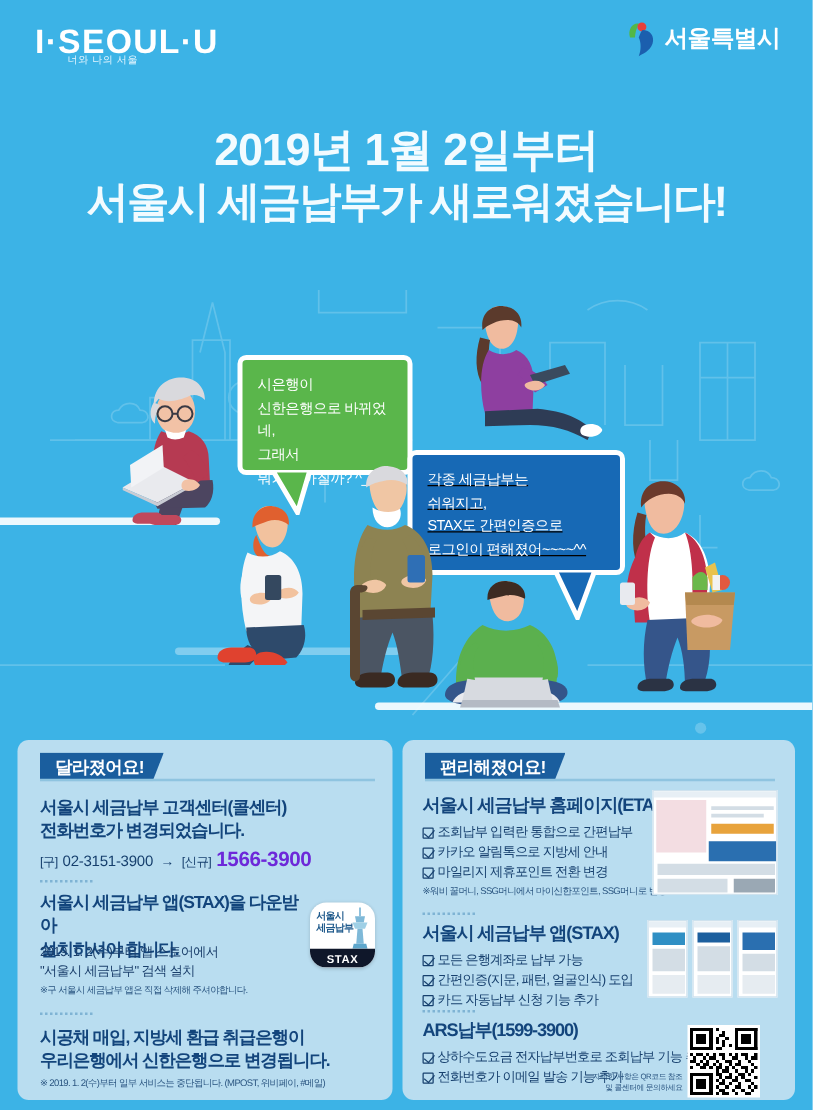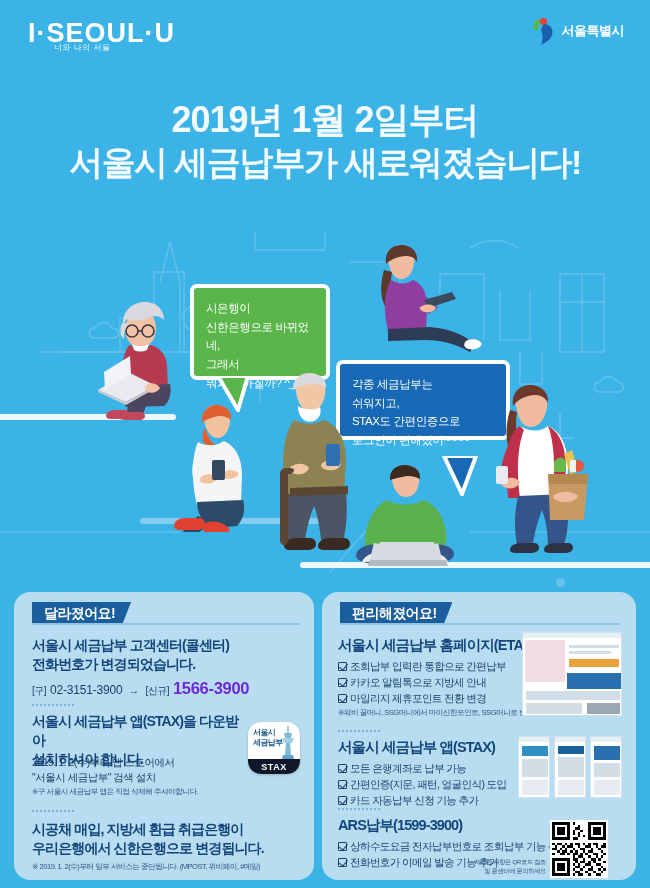--- a/index.html
+++ b/index.html
@@ -21,21 +21,21 @@
     position: absolute; left: 28px; top: 18px;
     color: #ffffff; font-size: 27px; font-weight: bold;
     letter-spacing: 1px; white-space: nowrap;
   }
   .iseoulu-sub {
     position: absolute; left: 54px; top: 42px;
     color: #eaf7ff; font-size: 8px; letter-spacing: .5px; white-space: nowrap;
   }
   .sggov { position: absolute; right: 26px; top: 16px; display: flex; align-items: center; gap: 6px; }
   .sggov-mark { position: relative; width: 26px; height: 30px; }
-  .sggov-text { color: #ffffff; font-size: 13px; font-weight: bold; letter-spacing: -0.5px; white-space: nowrap; }
+  .sggov-text { color: #ffffff; font-size: 19px; font-weight: bold; letter-spacing: -0.5px; white-space: nowrap; }
 
   
   #title-block { position: absolute; left: 0; top: 100px; width: 650px; text-align: center; }
   .title-line-1 {
     color: #f2fbff; font-size: 36px; font-weight: bold;
     letter-spacing: -1px; line-height: 1.12; white-space: nowrap;
   }
   .title-line-2 {
     color: #f2fbff; font-size: 34px; font-weight: bold;
     letter-spacing: -1.6px; line-height: 1.3; white-space: nowrap;
@@ -56,21 +56,21 @@
   .bubble-text {
     color: #ffffff; font-size: 11.5px; line-height: 1.62;
     padding: 11px 12px; letter-spacing: -0.4px; white-space: pre-line;
     font-weight: 500;
   }
 
   
   #panels { position: absolute; left: 0; top: 592px; width: 650px; height: 296px; }
   .panel {
     position: absolute; top: 0; height: 288px;
-    background: #b9ddf0; border-radius: 16px;
+    background: #b9ddf0; border-radius: 9px;
   }
   #panel-left  { left: 14px;  width: 300px; }
   #panel-right { left: 322px; width: 314px; }
 
   .ribbon {
     position: absolute; left: 18px; top: 10px; height: 23px;
     background: #1a5e9e; color: #ffffff;
     font-size: 14px; font-weight: bold; letter-spacing: -0.6px;
     display: flex; align-items: center; padding: 0 16px 0 12px;
     clip-path: polygon(0 0, 100% 0, calc(100% - 9px) 100%, 0 100%);
@@ -240,21 +240,21 @@
       <path d="M24 20 c-2 -14 8 -20 17 -19 c10 1 15 8 14 17 c-2 -4 -6 -6 -11 -6 c-8 0 -16 4 -20 8z" fill="#5b3a2c"></path>
       <path d="M22 26 c-4 14 -4 28 2 38 l10 -2 c-5 -10 -6 -24 -4 -34z" fill="#5b3a2c"></path>
       <path d="M29 36 c9 5 16 4 22 0 c10 4 14 14 14 26 l-1 24 l-38 1 c-5 -20 -4 -40 3 -51z" fill="#8e3fa0"></path>
       <path d="M26 85 l42 -2 c22 2 34 8 44 17 l-4 8 c-14 -8 -28 -12 -46 -12 l-36 1 z" fill="#2e3c55"></path>
       <path d="M106 96 c6 -2 12 0 14 4 c-2 5 -10 7 -16 4 c-3 -2 -2 -7 2 -8z" fill="#ffffff"></path>
       <path d="M56 50 c10 2 16 8 20 14 l-10 6 c-4 -6 -9 -11 -14 -14z" fill="#8e3fa0"></path>
       <path d="M62 56 l28 -8 l4 7 l-28 9z" fill="#3a4a5e"></path>
       <path d="M60 62 c7 -3 12 -1 14 2 c-2 4 -9 6 -14 3 c-3 -2 -3 -4 0 -5z" fill="#f0bb9f"></path>
     </svg>
 
-    <div class="bubble bubble-blue" style="left:336px;top:128px;width:174px;height:80px;">
+    <div class="bubble bubble-blue" style="left:326px;top:128px;width:174px;height:100px;text-decoration:underline;">
       <div class="bubble-text">각종 세금납부는
 쉬워지고,
 STAX도 간편인증으로
 로그인이 편해졌어~~~~^^</div>
     </div>
     <svg style="position:absolute;left:440px;top:224px;" width="42" height="40" viewBox="0 0 42 40">
       <path d="M4 0 l32 0 l-14 38 z" fill="#1769b5" stroke="#ffffff" stroke-width="4"></path>
     </svg>
 
     <svg style="position:absolute;left:168px;top:170px;" width="104" height="130" viewBox="0 0 104 130">

